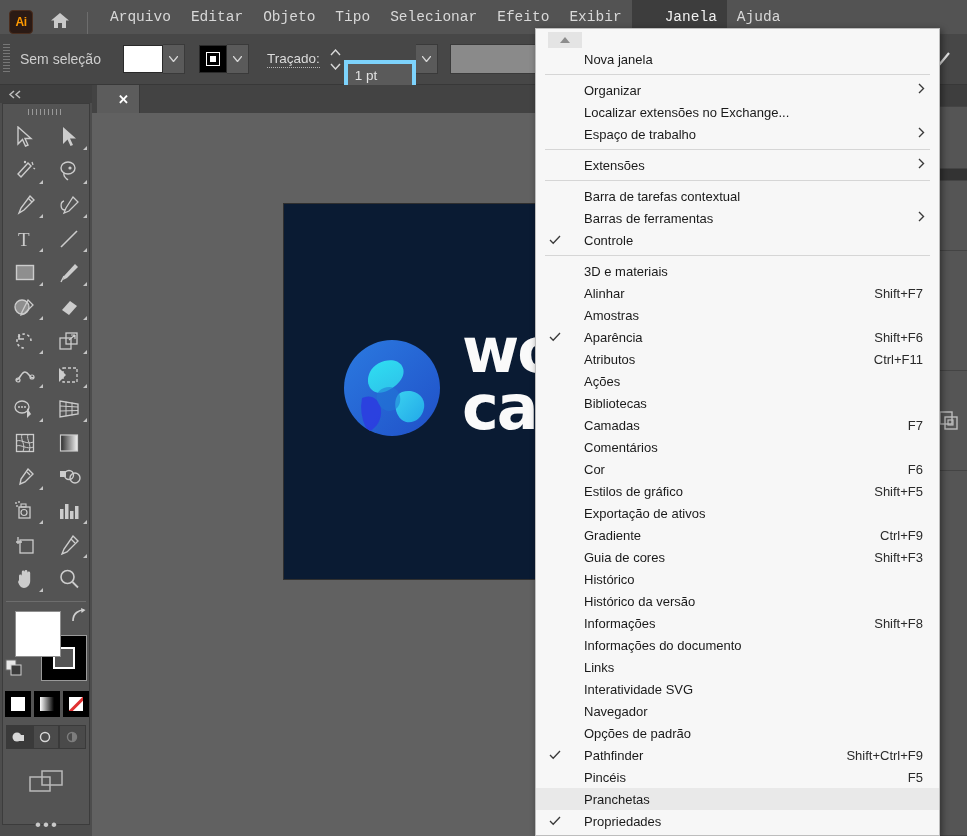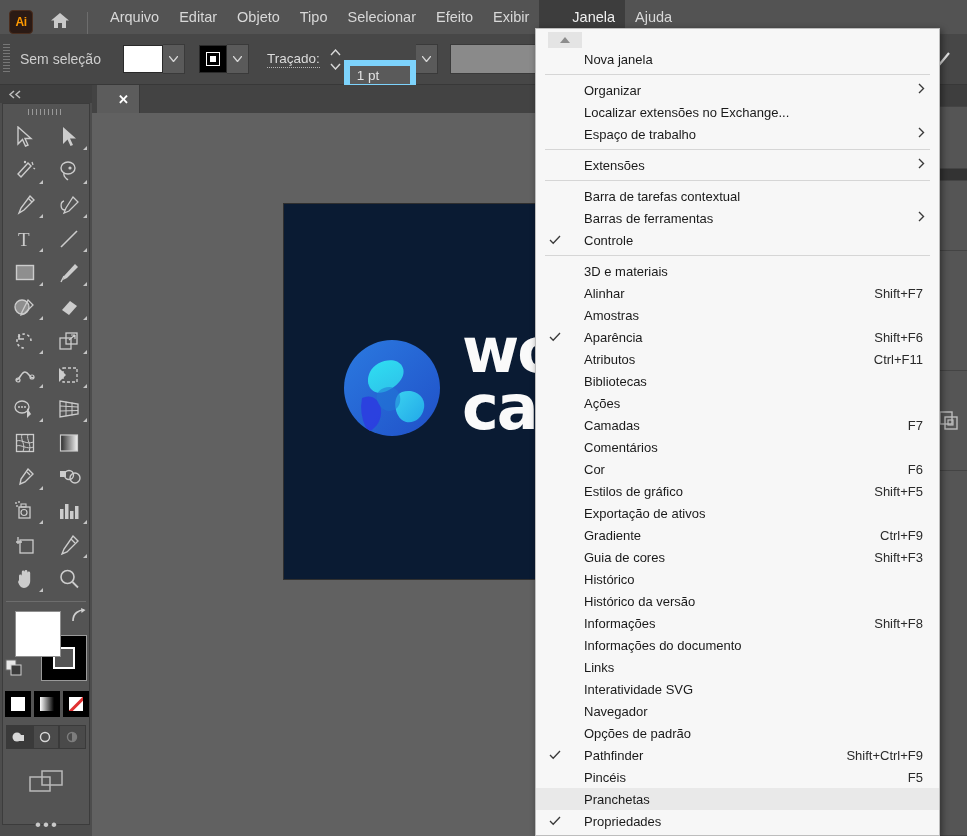--- a/index.html
+++ b/index.html
@@ -25,21 +25,21 @@
     background: #2b1a14; border: 1px solid #4a2d1e; border-radius: 4px;
     color: #ff9a00; font-size: 12px; font-weight: bold;
     display: flex; align-items: center; justify-content: center;
     letter-spacing: -0.5px;
   }
   .home-btn {
     width: 30px; height: 28px; margin-left: 12px;
     display: flex; align-items: center; justify-content: center;
   }
   .vdiv { width: 1px; height: 22px; background: #6d6d6d; margin-left: 12px; }
-  .menu-items { display: flex; align-items: center; margin-left: 12px; height: 34px; }
+  .menu-items { display: flex; align-items: center; margin-left: 12px; height: 34px; font-family: Liberation Mono, monospace; }
   .menu-item {
     padding: 0 10px; height: 34px; line-height: 34px;
     color: #d8d8d8; font-size: 14.5px; white-space: nowrap; cursor: default;
   }
   .menu-item.active { background: #3d3d3d; color: #f0f0f0; padding-left: 33px; }
 
   
   .controlbar {
     position: absolute; top: 34px; left: 0;
     width: 967px; height: 51px;
@@ -76,21 +76,21 @@
   .traco-label {
     margin-left: 18px; color: #dcdcdc; font-size: 13.5px;
     border-bottom: 1px dotted #b5b5b5; padding-bottom: 1px;
   }
   .spin {
     margin-left: 8px; width: 16px; height: 28px;
     display: flex; flex-direction: column; align-items: center; justify-content: space-around;
   }
   .stroke-w-box {
     width: 72px; height: 30px; background: #5a5a5a;
-    border: 6px solid #7dd3fc;
+    border: 4px solid #7dd3fc;
     color: #e2e2e2; font-size: 13.5px;
     display: flex; align-items: center; padding-left: 7px; margin-top: 32px;
   }
   .profile-box {
     margin-left: 12px; width: 118px; height: 30px;
     background: #8a8a8a; border: 1px solid #3a3a3a;
   }
   .check-tool {
     position: absolute; right: 14px; top: 16px;
     width: 22px; height: 20px;
@@ -730,24 +730,24 @@
               <path d="M1 6 L4.2 9.3 L11 2" fill="none" stroke="#3a3a3a" stroke-width="1.3"></path>
             </svg></span>
           <span class="lbl">Aparência</span>
           <span class="sc">Shift+F6</span>
         </div>
         <div class="mrow">
           <span class="lbl">Atributos</span>
           <span class="sc">Ctrl+F11</span>
         </div>
         <div class="mrow">
+          <span class="lbl">Ações</span>
+        </div>
+        <div class="mrow">
           <span class="lbl">Bibliotecas</span>
-        </div>
-        <div class="mrow">
-          <span class="lbl">Ações</span>
         </div>
         <div class="mrow">
           <span class="lbl">Camadas</span>
           <span class="sc">F7</span>
         </div>
         <div class="mrow">
           <span class="lbl">Comentários</span>
         </div>
         <div class="mrow">
           <span class="lbl">Cor</span>

